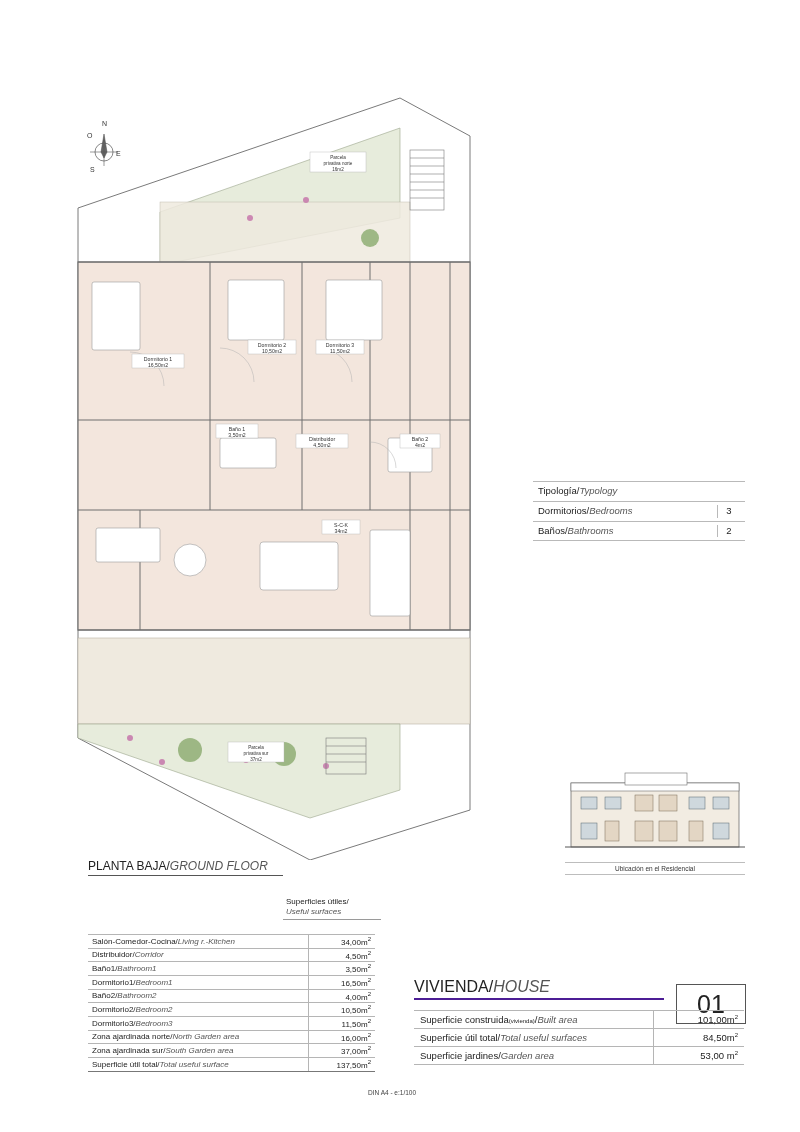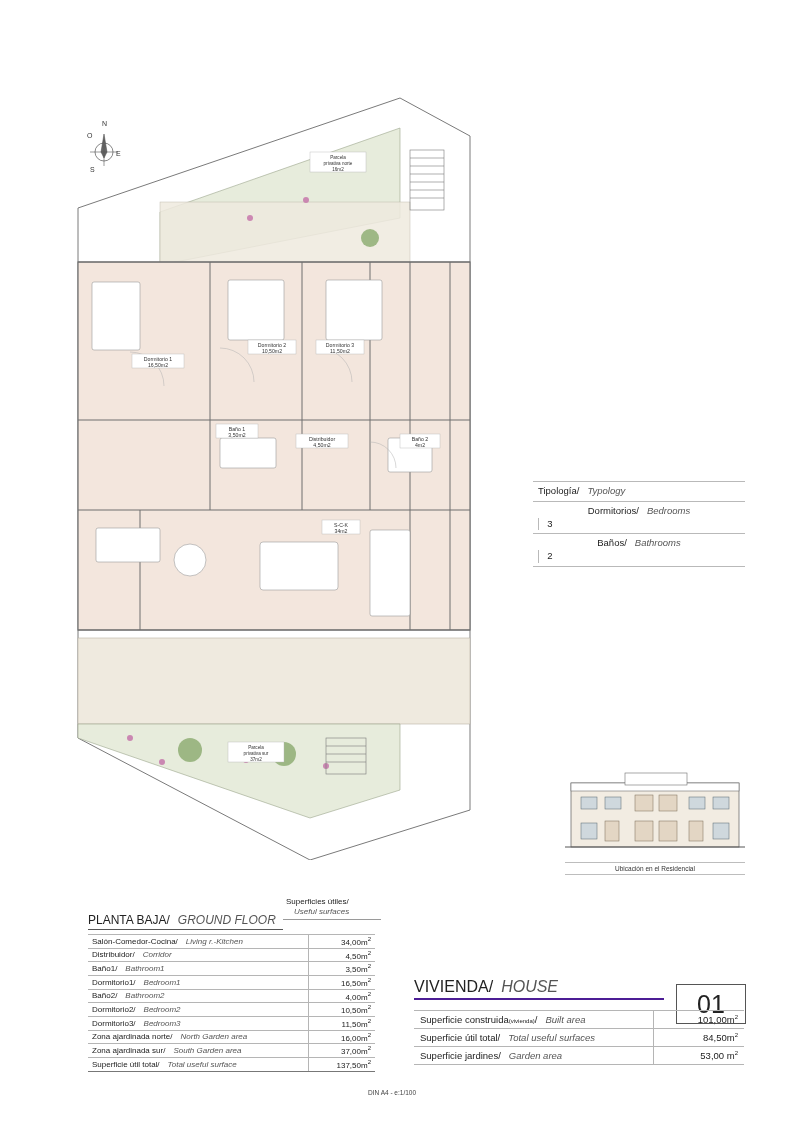--- a/index.html
+++ b/index.html
@@ -18,30 +18,30 @@
   .compass .lbl{position:absolute;font-size:7px;color:#333;}
 
   
   .plan{position:absolute;left:70px;top:90px;width:420px;height:770px;}
   .plan svg{display:block;}
 
   
   .typology{position:absolute;left:533px;top:481px;width:212px;font-size:9.5px;}
   .typology .row{border-bottom:1px solid #b9b9b9;padding:3px 5px;line-height:1.35;}
   .typology .row:first-child{border-top:1px solid #b9b9b9;}
-  .typology .split{display:flex;justify-content:space-between;align-items:center;flex-direction:column;}
+  .typology .split{display:flex;justify-content:space-between;align-items:center;}
   .typology .val{width:22px;text-align:center;border-left:1px solid #b9b9b9;align-self:stretch;display:flex;align-items:center;justify-content:center;}
-  .ital{font-style:italic;color:#555;padding-left:8px;}
+  .ital{font-style:italic;color:#555;}
 
   
   .elev{position:absolute;left:565px;top:765px;width:180px;height:92px;}
   .elevcap{position:absolute;left:565px;top:862px;width:180px;text-align:center;font-size:6.5px;color:#333;border-top:1px solid #bdbdbd;border-bottom:1px solid #bdbdbd;padding:2px 0;}
 
   
-  .gftitle{position:absolute;left:88px;top:913px;width:195px;font-size:12px;border-bottom:1px solid #555;padding-bottom:2px;}
+  .gftitle{position:absolute;left:88px;top:859px;width:195px;font-size:12px;border-bottom:1px solid #555;padding-bottom:2px;}
   .gfhead{position:absolute;left:283px;top:896px;width:92px;font-size:8px;text-align:left;border-bottom:1px solid #9a9a9a;padding:1px 3px 2px 3px;line-height:1.25;}
   .gftable{position:absolute;left:88px;top:934px;width:287px;font-size:8px;border-collapse:collapse;}
   .gftable td{border-bottom:1px solid #b5b5b5;padding:1px 4px;}
   .gftable tr:first-child td{border-top:1px solid #b5b5b5;margin-top:12px;}
   .gftable td.num{text-align:right;width:58px;border-left:1px solid #b5b5b5;}
   .gftable tr.total td{border-bottom:1px solid #777;}
   .sup{font-size:6px;vertical-align:super;}
 
   
   .plate{position:absolute;left:676px;top:984px;width:68px;height:38px;border:1px solid #555;display:flex;align-items:center;justify-content:center;font-size:25px;}

